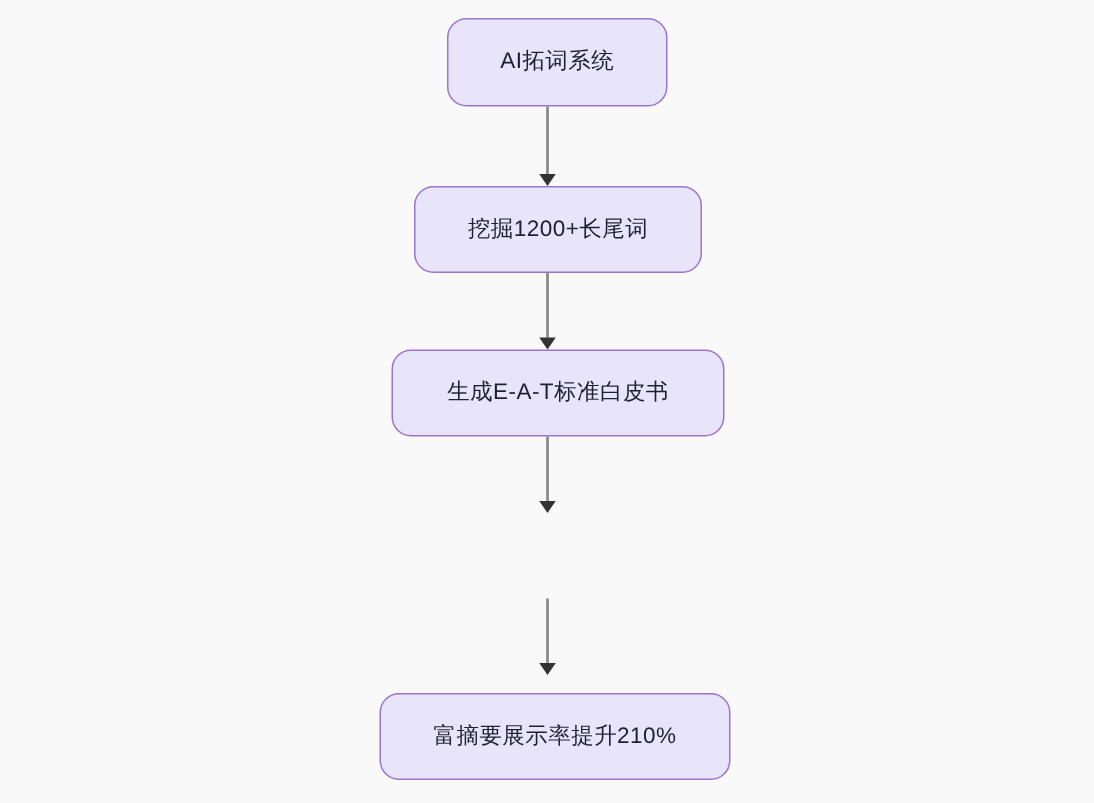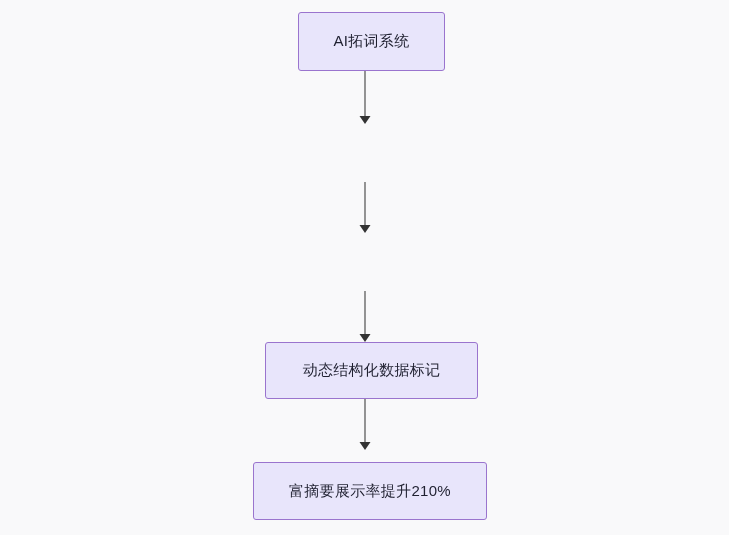--- a/index.html
+++ b/index.html
@@ -23,21 +23,21 @@
   }
 
   .node {
     position: absolute;
     box-sizing: border-box;
     background: #e8e5fb;
     border: 1.4px solid #9a74ce;
     display: flex;
     align-items: center;
     justify-content: center;
-    border-radius: 3px;
+    border-radius: 13px;
   }
 
   .node-label {
     font-size: 15px;
     line-height: 1.25;
     color: #1f2030;
     letter-spacing: 0.3px;
     white-space: nowrap;
     text-align: center;
     font-family: "Liberation Sans", "DejaVu Sans", sans-serif;
@@ -77,19 +77,22 @@
     </div>
     <div class="edge" style="left: 359px; top: 399px; height: 51px;">
       <svg width="12" height="51">
         <line x1="6" y1="0" x2="6" y2="43" stroke="#888888" stroke-width="1.8"></line>
         <polygon points="0.5,43 11.5,43 6,51" fill="#333333"></polygon>
       </svg>
     </div>
     <div class="node" style="left: 298px; top: 12px; width: 147px; height: 59px; background: rgb(232, 229, 251); border-color: rgb(154, 116, 206);">
       <span class="node-label" style="color: rgb(31, 32, 48);">AI拓词系统</span>
     </div>
-    <div class="node" style="left: 265px; top: 342px; width: 213px; height: 57px; background: rgb(232, 229, 251); border-color: rgb(154, 116, 206);">
-      <span class="node-label" style="color: rgb(31, 32, 48);">动态结构化数据标记</span>
+    <div class="node" style="left: 276px; top: 124px; width: 192px; height: 58px; background: rgb(232, 229, 251); border-color: rgb(154, 116, 206);">
+      <span class="node-label" style="color: rgb(31, 32, 48);">挖掘1200+长尾词</span>
+    </div>
+    <div class="node" style="left: 261px; top: 233px; width: 222px; height: 58px; background: rgb(232, 229, 251); border-color: rgb(154, 116, 206);">
+      <span class="node-label" style="color: rgb(31, 32, 48);">生成E-A-T标准白皮书</span>
     </div>
     <div class="node" style="left: 253px; top: 462px; width: 234px; height: 58px; background: rgb(232, 229, 251); border-color: rgb(154, 116, 206);">
       <span class="node-label" style="color: rgb(31, 32, 48);">富摘要展示率提升210%</span>
     </div>
   </div>
 
 </body></html>

